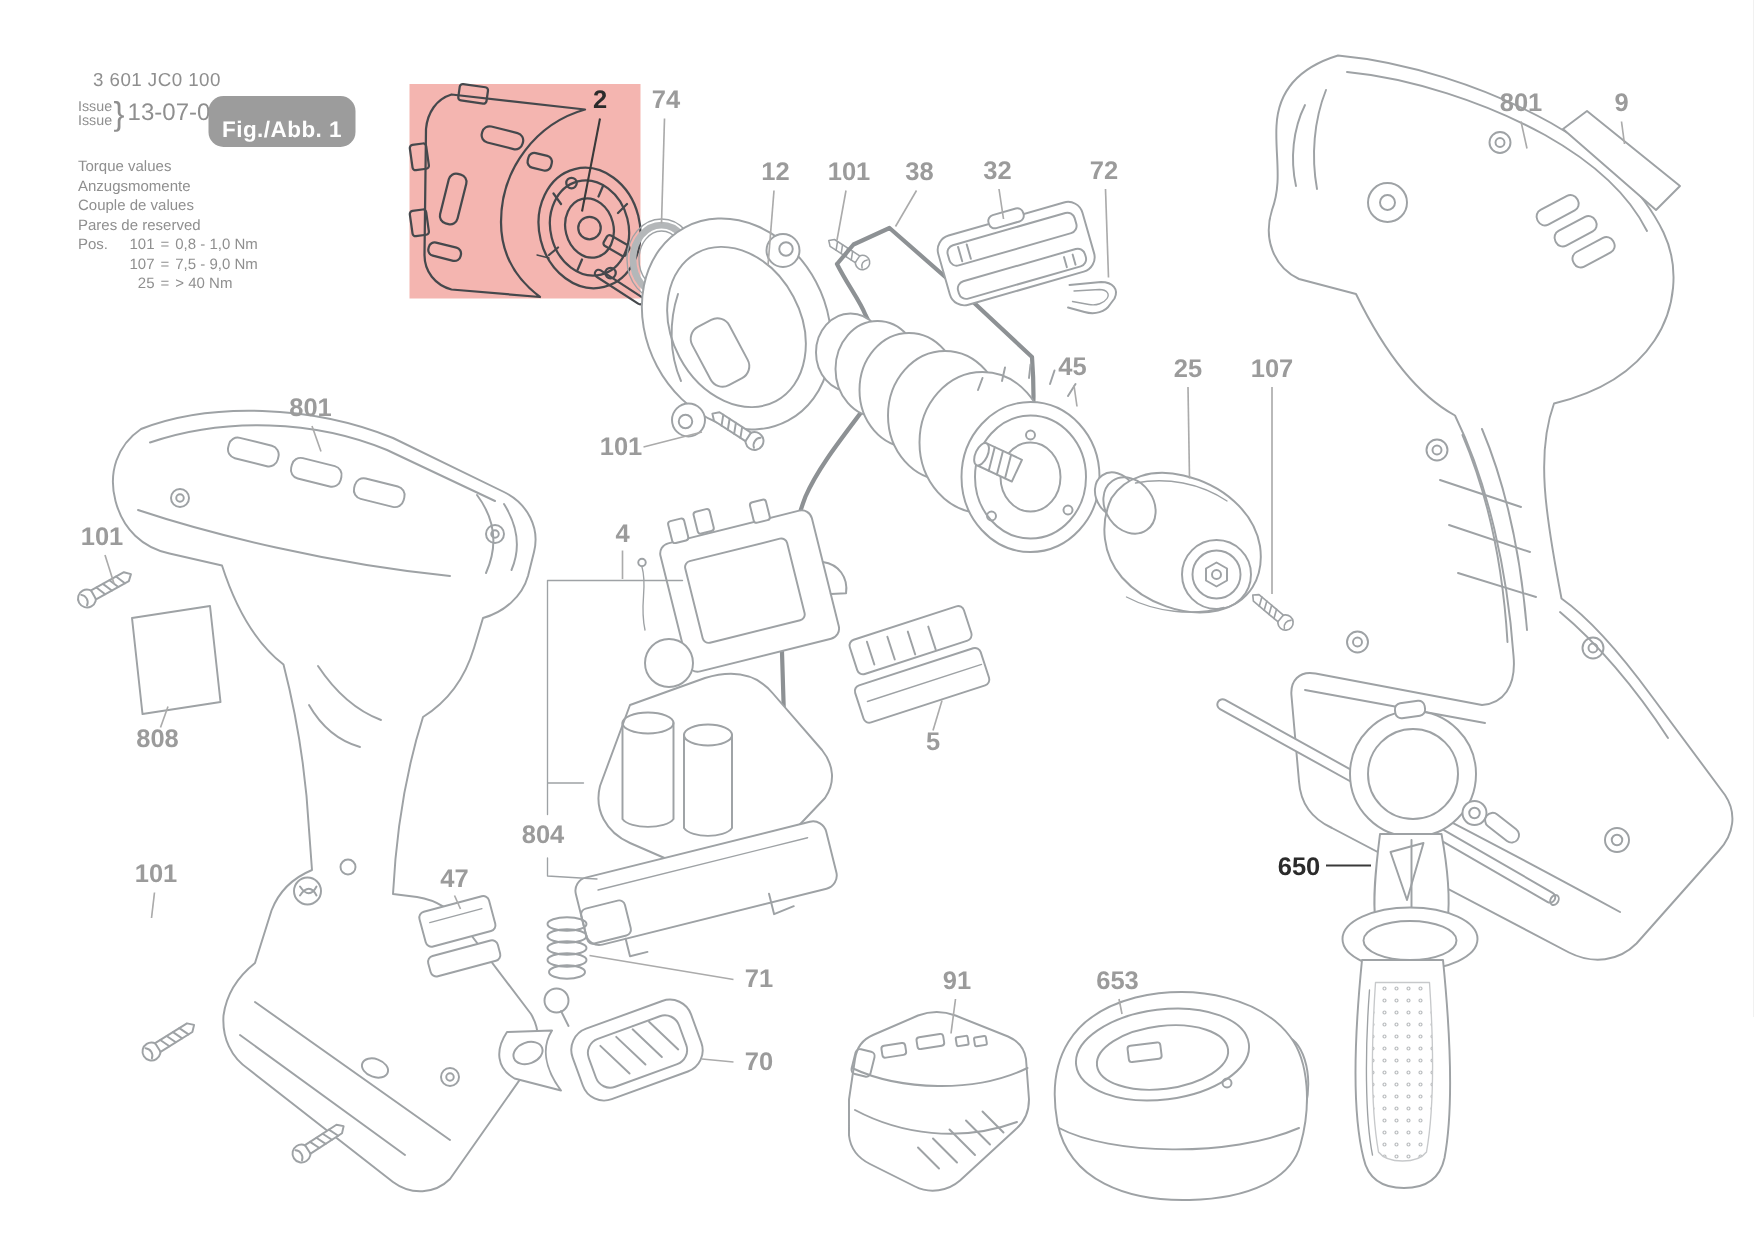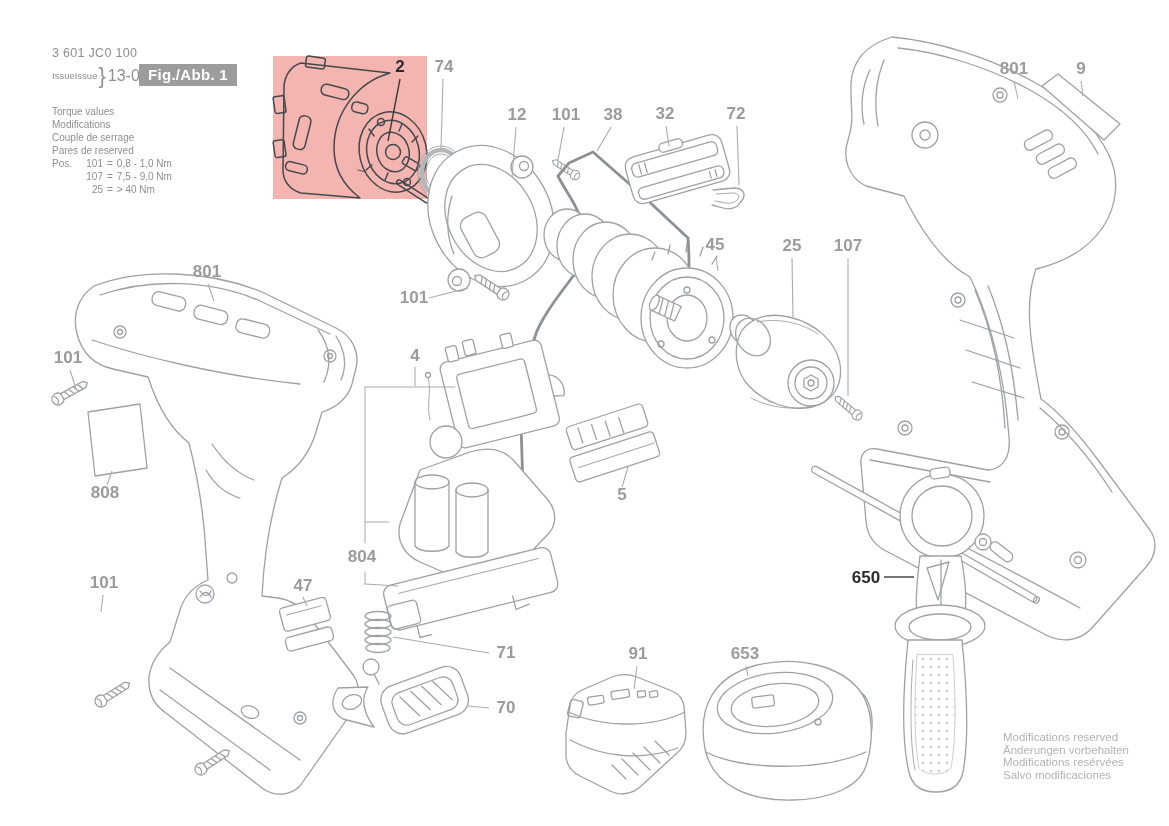--- a/index.html
+++ b/index.html
@@ -2,27 +2,27 @@
 <html style="--highlight: #f4b5b0; --diagram-line: #9ea2a5; --motor-line: #45484c; --callout: #9b9b9b; --callout-dark: #2b2b2b; --badge-bg: #9c9c9c; --note-text: #8f8f8f; --footer-text: #b3b3b3;"><head>
 <meta charset="utf-8">
 <style>
   html,body{margin:0;padding:0;background:#e8e8e8;}
   .stage{position:relative;width:1169px;height:826px;background:#ffffff;overflow:hidden;
          font-family:"Liberation Sans","DejaVu Sans",sans-serif;}
   .stage svg{position:absolute;left:0;top:0;}
 
   
   .hdr{position:absolute;left:52px;top:46px;color:var(--note-text,#8f8f8f);}
-  .hdr .pn{font-size:12.5px;letter-spacing:.3px;}
+  .hdr .pn{font-size:12.5px;letter-spacing:.3px;margin-left:10px;}
   .hdr .issue-row{display:flex;align-items:center;margin-top:3px;}
-  .hdr .is-col{display:flex;flex-direction:row;font-size:9.5px;line-height:9.5px;}
+  .hdr .is-col{display:flex;flex-direction:column;font-size:9.5px;line-height:9.5px;}
   .hdr .brace{font-size:22px;font-weight:300;margin:0 2px 0 1px;}
   .hdr .date{font-size:16px;text-align:center;}
   .badge{position:absolute;left:139px;top:64px;background:var(--badge-bg,#9c9c9c);color:#fff;
-         font-size:15px;font-weight:700;padding:2px 9px 3px 9px;letter-spacing:.3px;}
+         font-size:15px;font-weight:700;padding:14px 9px 3px 9px;letter-spacing:.3px;border-radius:10px;}
   .torque{position:absolute;left:52px;top:105px;color:var(--note-text,#8f8f8f);
           font-size:10px;line-height:13px;}
   .torque .trow{display:flex;align-items:flex-end;}
   .torque .pfx{width:27px;}
   .torque .pos{width:24px;text-align:right;}
   .torque .eq{margin:0 4px;}
   .footer{position:absolute;left:1003px;top:731px;color:var(--footer-text,#b3b3b3);
           font-size:11.5px;line-height:12.5px;}
 
   
@@ -440,22 +440,22 @@
         <span>Issue</span>
       </div>
       <span class="brace">}</span>
       <span class="date">13-07-04</span>
     </div>
   </div>
   <div class="badge">Fig./Abb. 1</div>
 
   <div class="torque">
     <div>Torque values</div>
-    <div>Modifications</div>
-    <div>Couple de serrage</div>
+    <div>Anzugsmomente</div>
+    <div>Couple de values</div>
     <div>Pares de reserved</div>
     <div class="trow">
       <span class="pfx">Pos.</span>
       <span class="pos">101</span>
       <span class="eq">=</span>
       <span>0,8 - 1,0 Nm</span>
     </div>
     <div class="trow">
       <span class="pfx"></span>
       <span class="pos">107</span>
@@ -463,19 +463,13 @@
       <span>7,5 - 9,0 Nm</span>
     </div>
     <div class="trow">
       <span class="pfx"></span>
       <span class="pos">25</span>
       <span class="eq">=</span>
       <span>&gt; 40 Nm</span>
     </div>
   </div>
 
-  <div class="footer">
-    <div>Modifications reserved</div>
-    <div>Änderungen vorbehalten</div>
-    <div>Modifications resérvées</div>
-    <div>Salvo modificaciones</div>
-  </div>
 </div>
 
 </body></html>

